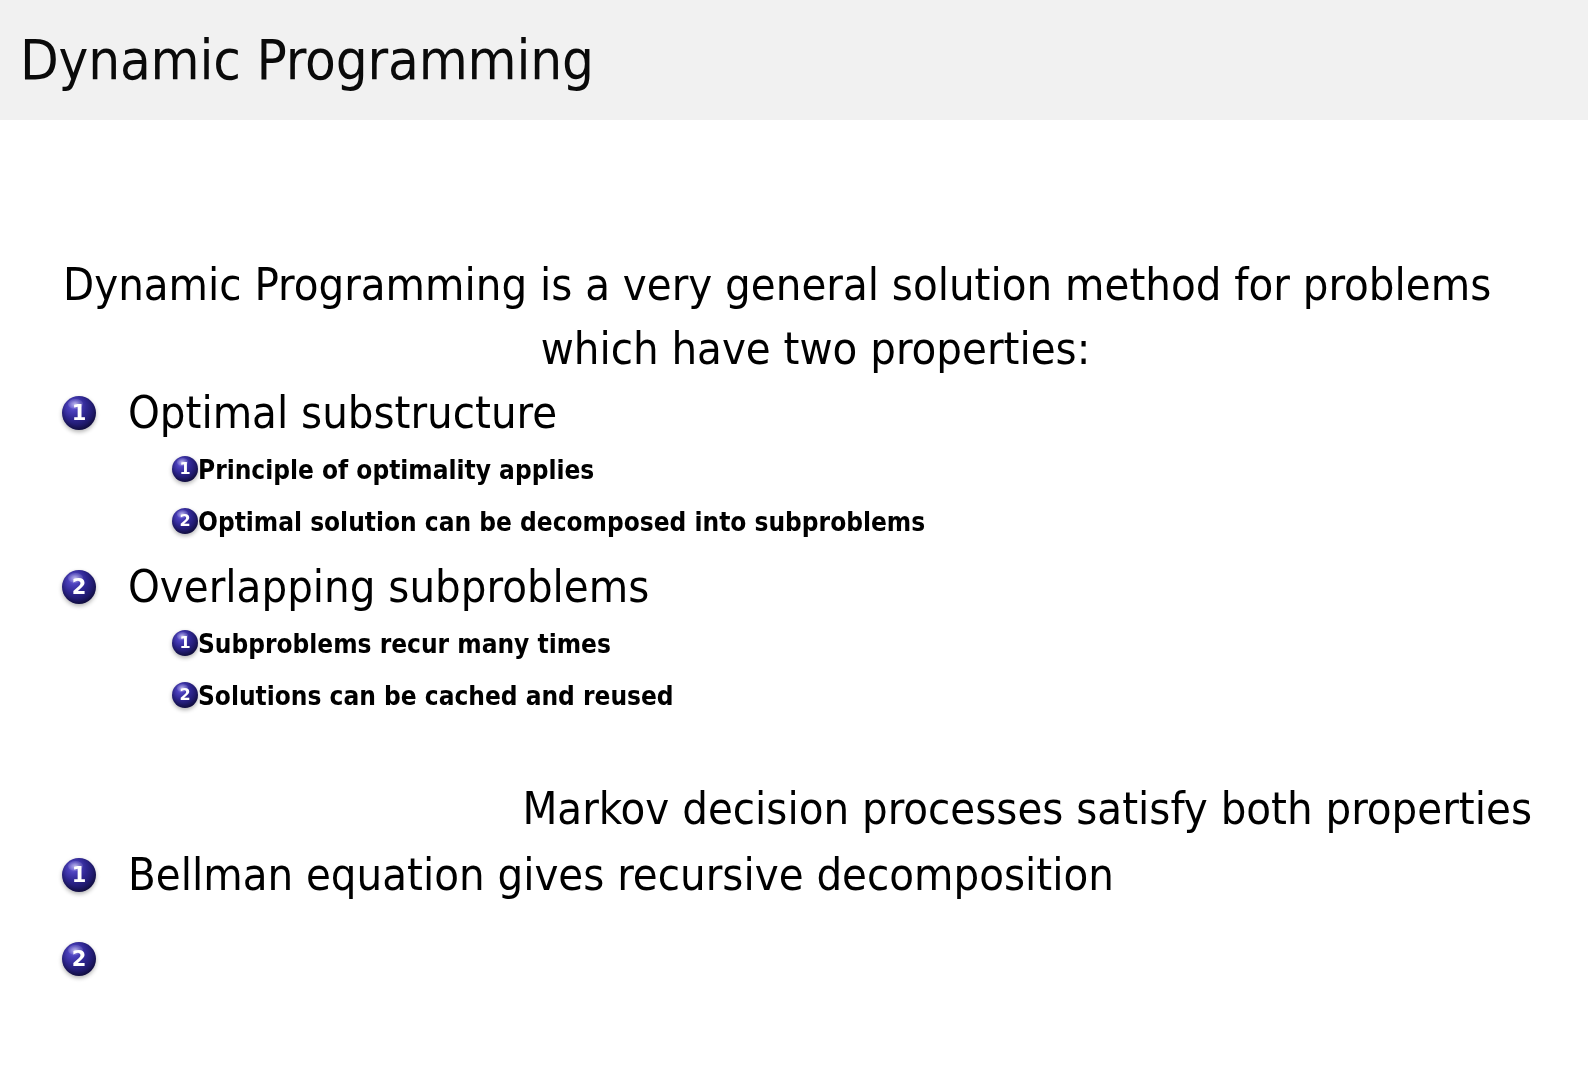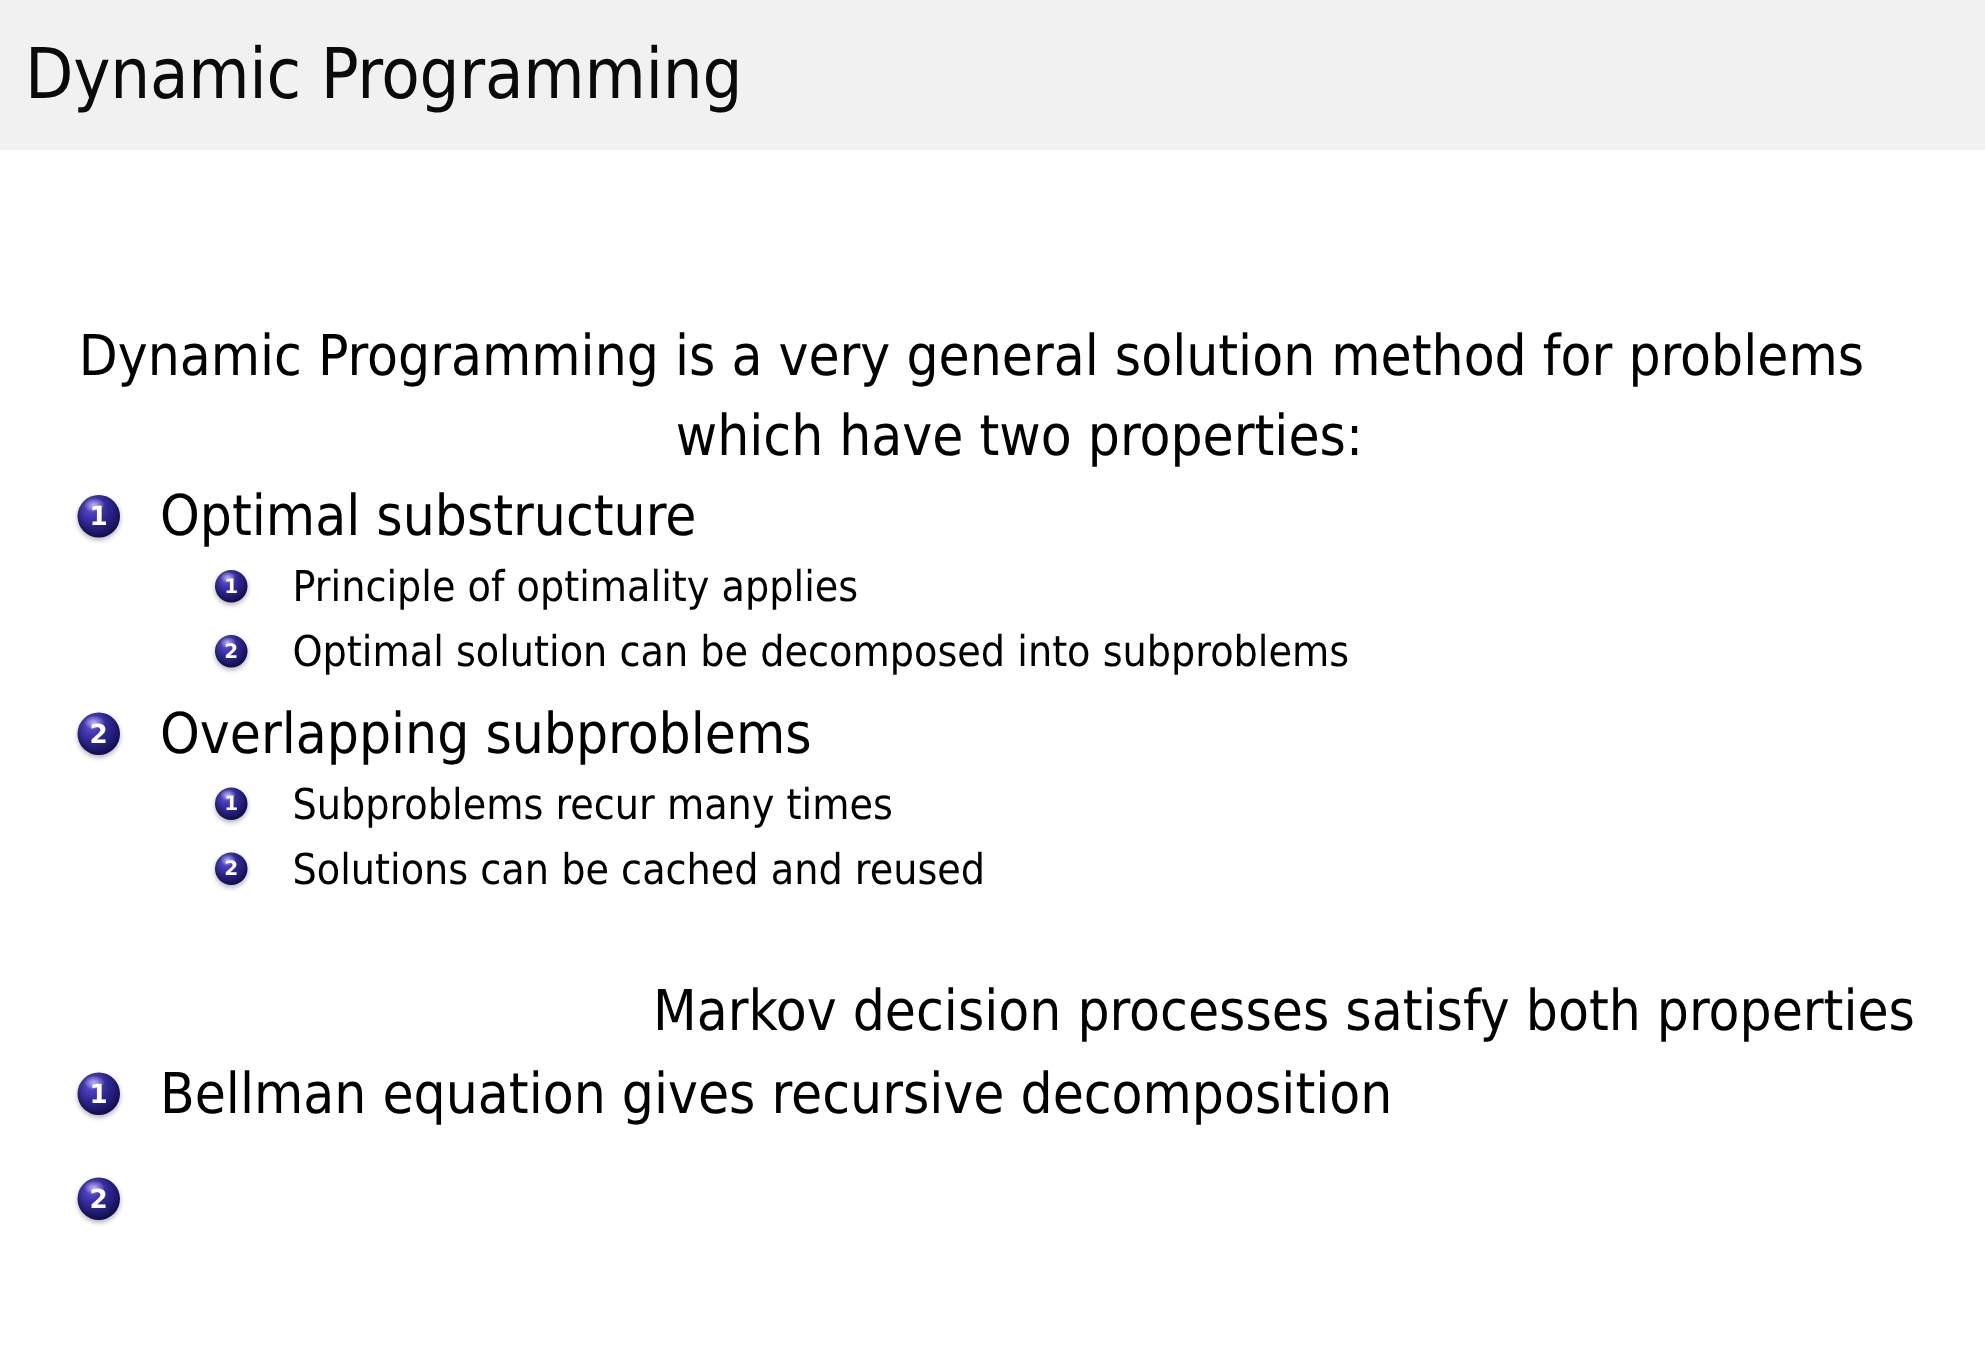--- a/index.html
+++ b/index.html
@@ -168,23 +168,23 @@
     line-height: 62px;
     color: #000000;
     white-space: nowrap;
   }
   .item-text.lvl1 {
     margin-left: 32px;
     font-size: 45px;
     line-height: 62px;
   }
   .item-text.lvl2 {
-    margin-left: 36px;
-    font-size: 34px;
+    font-size: 26px;
     line-height: 52px;
+    font-weight: bold;
   }
 
   .sub-enum {
     margin: 0;
     padding: 0;
     list-style: none;
   }
   .item.lvl1 { margin-bottom: 0; }
   .spacer-8 { height: 8px; }
   .spacer-22 { height: 22px; }

